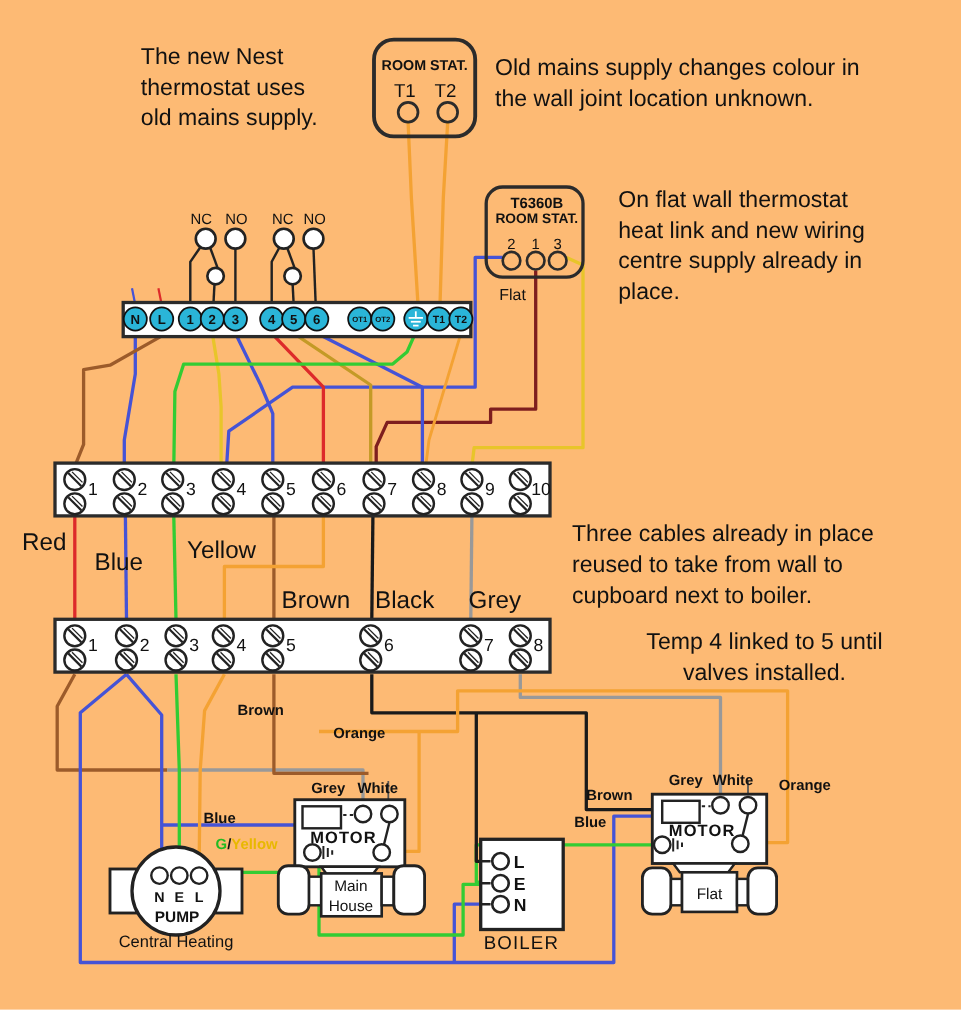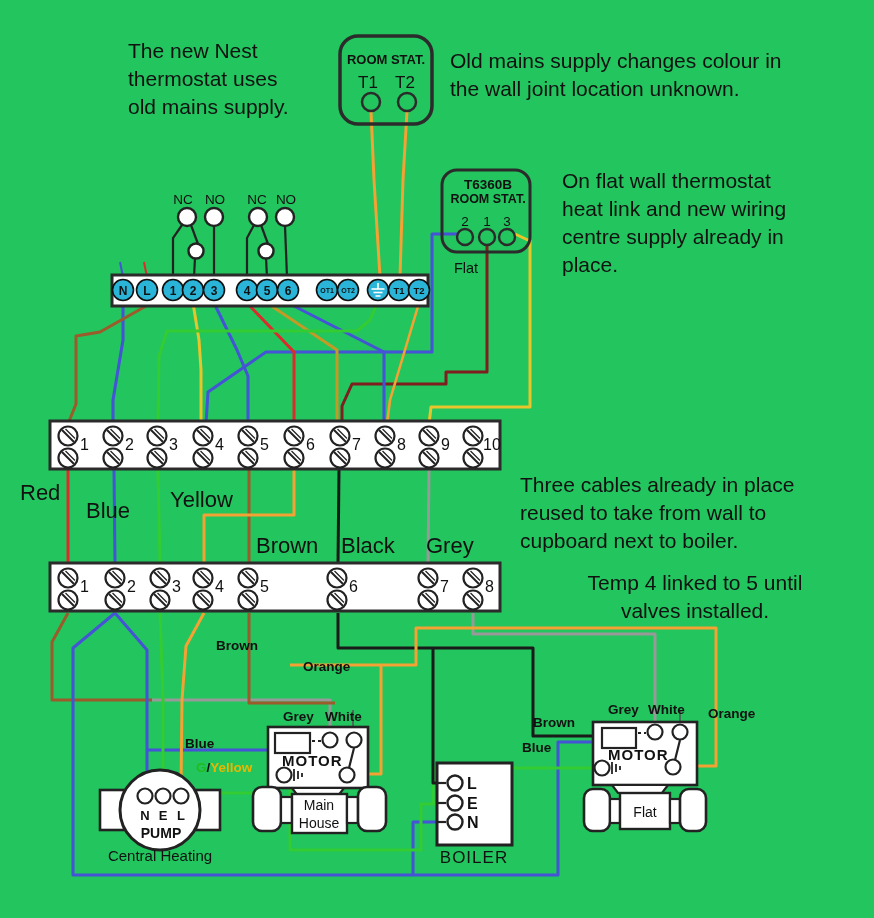--- a/index.html
+++ b/index.html
@@ -1,16 +1,16 @@
 <!DOCTYPE html>
 <html><head>
 <meta charset="utf-8">
 <style>
   html,body{margin:0;padding:0;background:#ffffff;}
-  .stage{position:relative;width:874px;height:918px;background:#22c55e;overflow:hidden;}
+  .stage{position:relative;width:874px;height:918px;background:#fdba74;overflow:hidden;}
   svg{font-family:"Liberation Sans","DejaVu Sans",sans-serif;}
   text{fill:#111;}
   .note{font-size:21px;fill:#111;}
   .cable-label{font-size:22px;fill:#111;}
   .small-label{font-size:13.5px;font-weight:bold;}
   .comp{stroke:#2b2b2b;fill:none;}
   .comp-thick{stroke:#2b2b2b;stroke-width:3;fill:#fff;}
   .wire{fill:none;stroke-linejoin:round;stroke-linecap:butt;}
 </style>
 </head>

